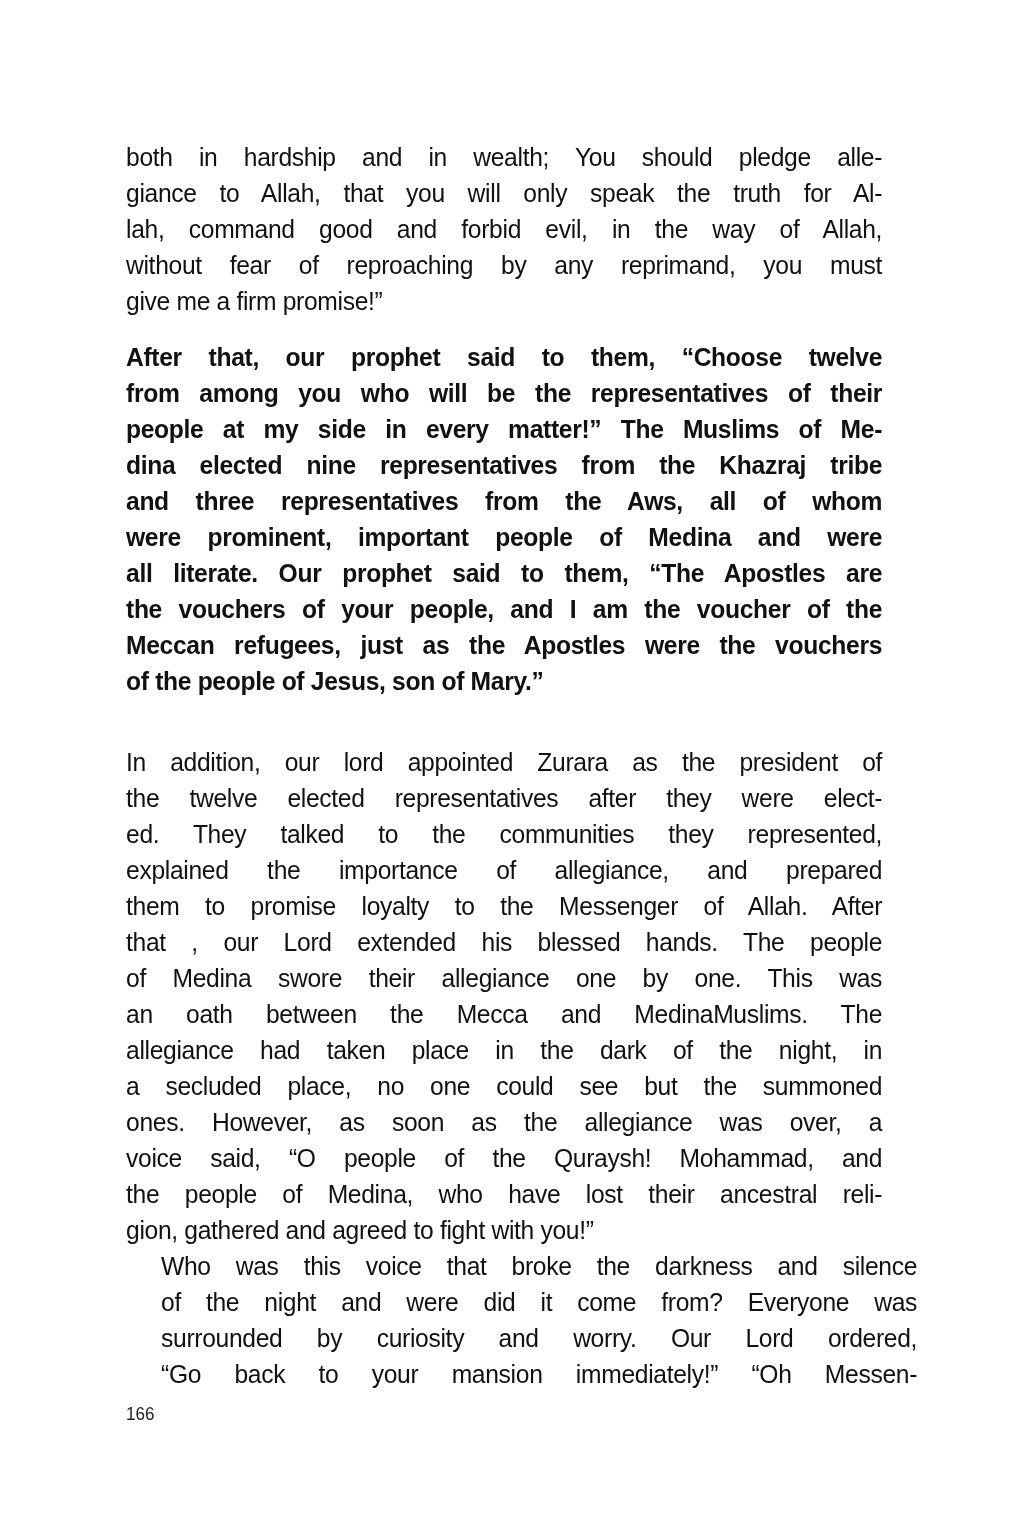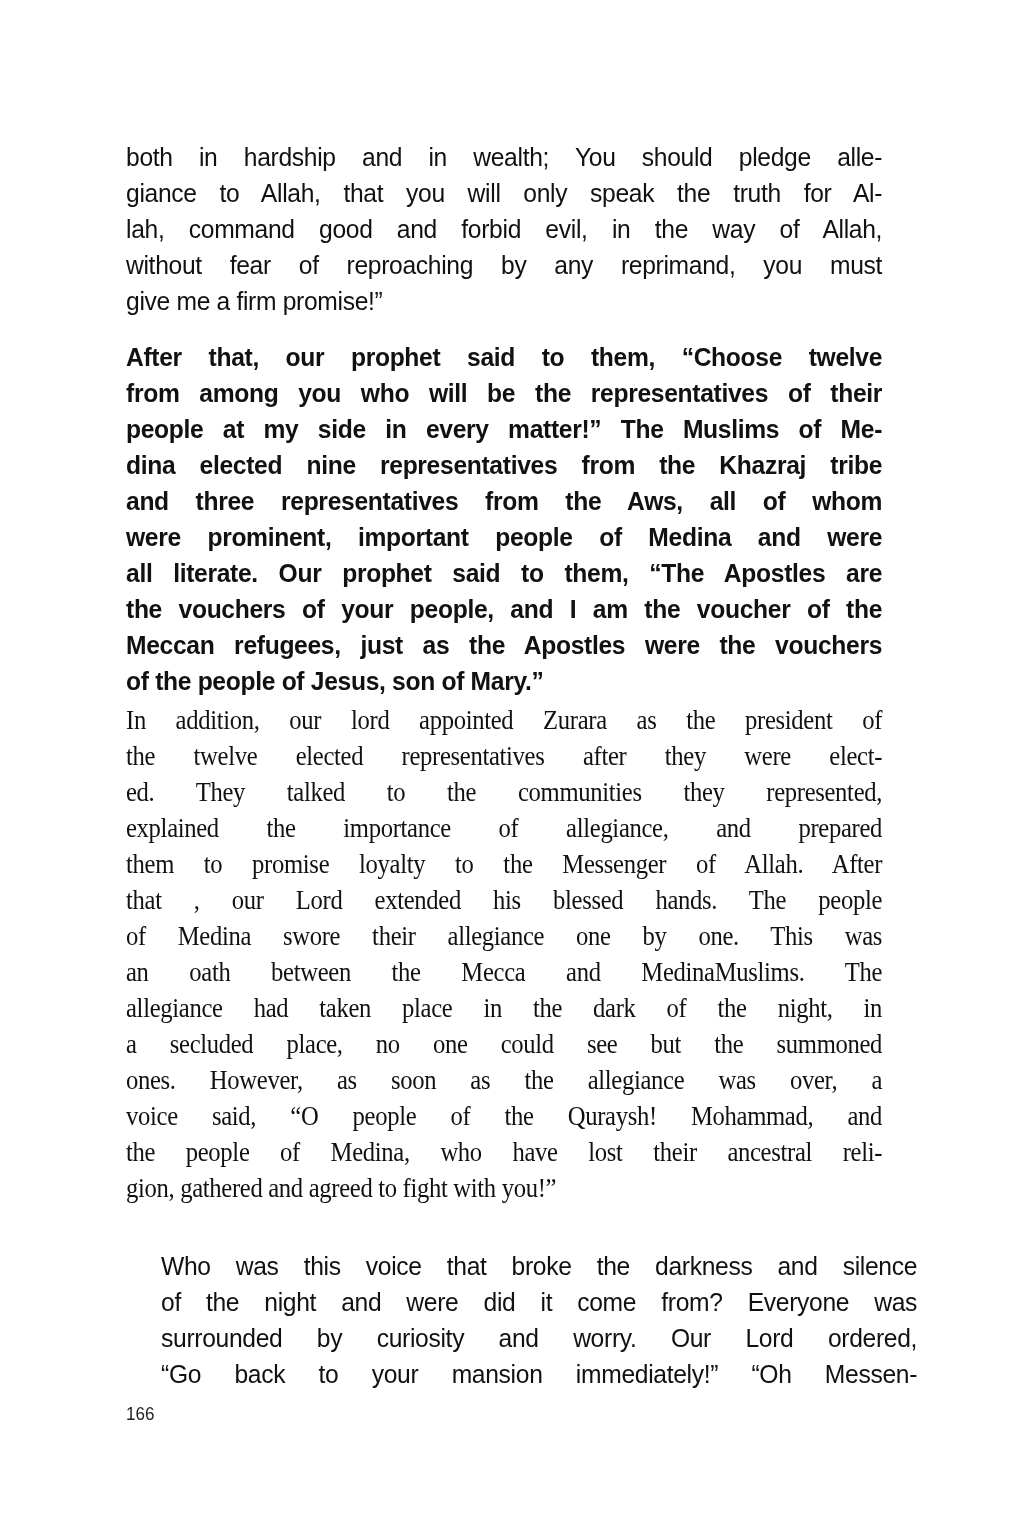--- a/index.html
+++ b/index.html
@@ -37,21 +37,21 @@
       letter-spacing: -0.35px;
       transform: scaleX(0.93);
       transform-origin: left center;
       width: 813px;
     }
     .line.last {
       text-align-last: left;
     }
     #p1 { top: 139px; }
     #p2 { top: 339px; font-weight: bold; }
-    #p3 { top: 702px; font-family: Liberation Serif, serif; }
+    #p3 { top: 744px; }
     #p4 { top: 1248px; margin-left: 35px; }
     .page-number {
       position: absolute;
       left: 126px;
       top: 1403px;
       font-size: 19px;
       color: #222222;
       transform: scaleX(0.9);
       transform-origin: left center;
     }

